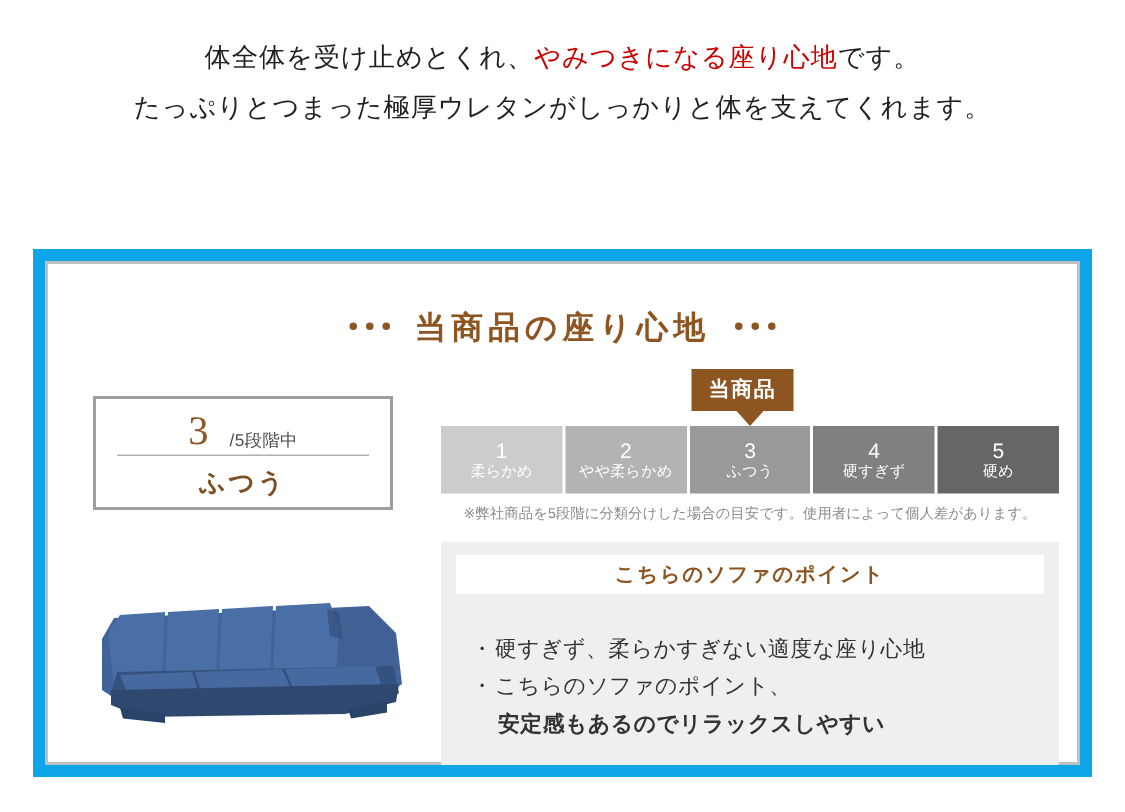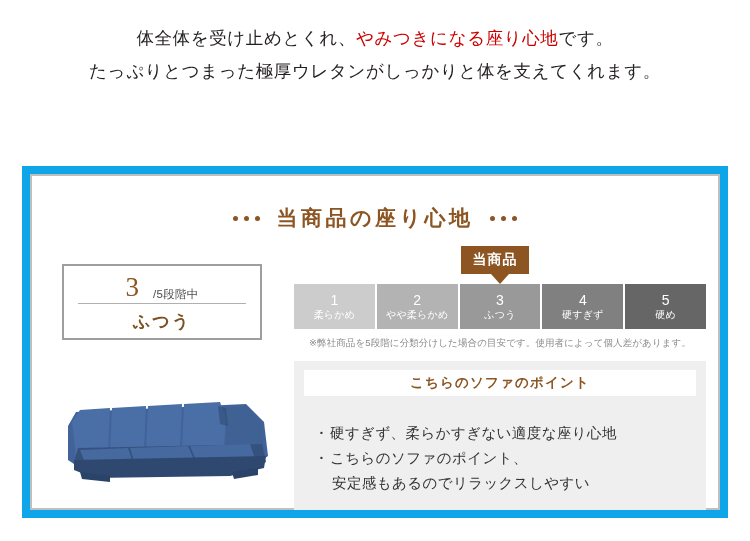--- a/index.html
+++ b/index.html
@@ -260,20 +260,21 @@
   .points-list li::before {
     content: "\30FB";
     position: absolute;
     left: -2px;
     top: 0;
     color: #333333;
   }
   .points-list li .cont {
     display: block;
     padding-left: 2px;
+    font-weight: bold;
   }
 </style>
 </head>
 <body>
 
 <div class="intro">
   <div class="intro-line">
     <span>体全体を受け止めとくれ、</span><span class="hl">やみつきになる座り心地</span><span>です。</span>
   </div>
   <div class="intro-line">たっぷりとつまった極厚ウレタンがしっかりと体を支えてくれます。</div>

